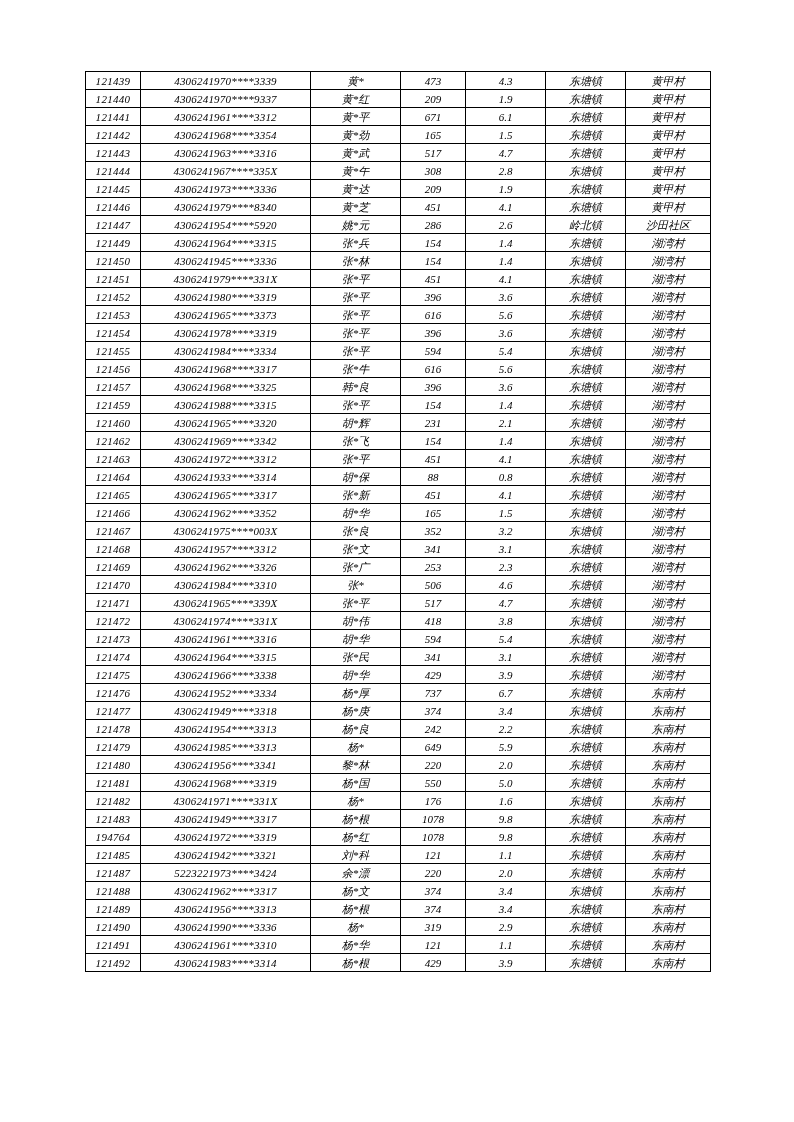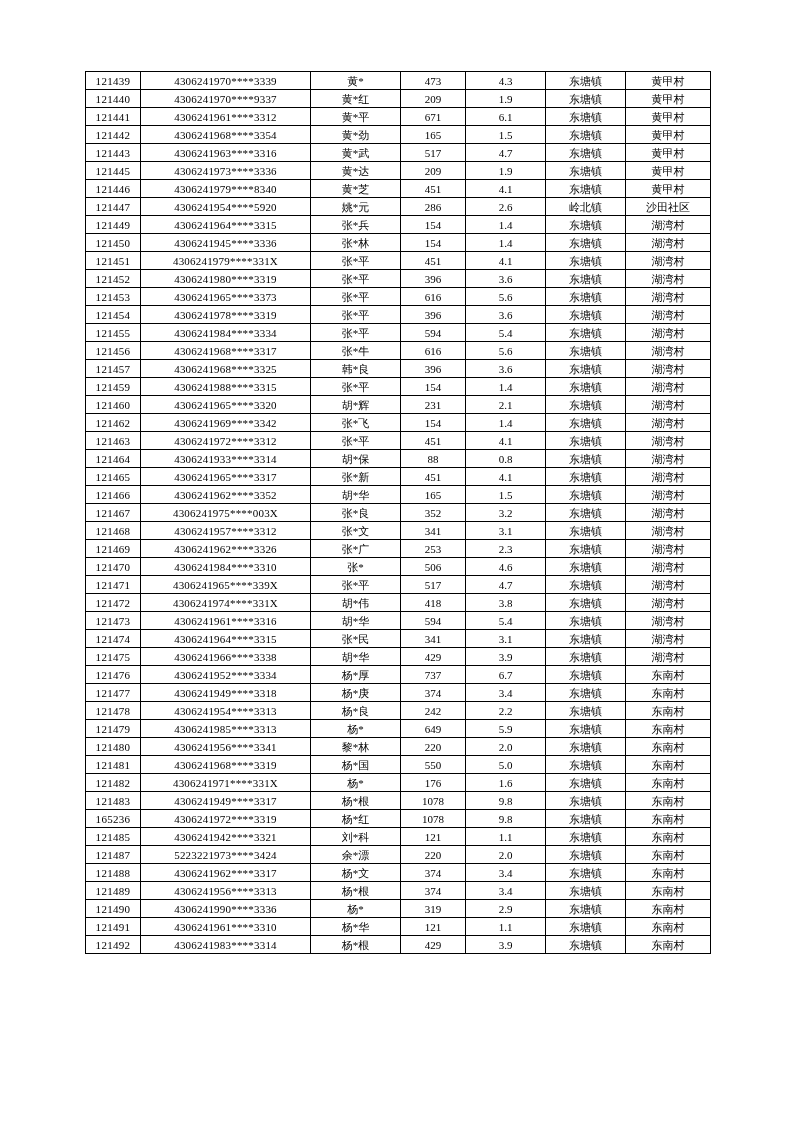--- a/index.html
+++ b/index.html
@@ -9,20 +9,21 @@
     background: #ffffff;
   }
   .page {
     position: relative;
     width: 720px;
     height: 1122px;
     background: #ffffff;
     font-family: "Liberation Serif", "DejaVu Serif", serif;
     color: #000000;
     overflow: hidden;
+    font-style: italic;
   }
   table.data-table {
     position: absolute;
     left: 85px;
     top: 71px;
     width: 625px;
     border-collapse: collapse;
     table-layout: fixed;
     font-size: 11px;
   }
@@ -95,20 +96,29 @@
         <tr>
           <td class="col-serial">121443</td>
           <td class="col-id">4306241963****3316</td>
           <td class="col-name">黄*武</td>
           <td class="col-amount">517</td>
           <td class="col-area">4.7</td>
           <td class="col-town">东塘镇</td>
           <td class="col-village">黄甲村</td>
         </tr>
         <tr>
+          <td class="col-serial">121444</td>
+          <td class="col-id">4306241967****335X</td>
+          <td class="col-name">黄*午</td>
+          <td class="col-amount">308</td>
+          <td class="col-area">2.8</td>
+          <td class="col-town">东塘镇</td>
+          <td class="col-village">黄甲村</td>
+        </tr>
+        <tr>
           <td class="col-serial">121445</td>
           <td class="col-id">4306241973****3336</td>
           <td class="col-name">黄*达</td>
           <td class="col-amount">209</td>
           <td class="col-area">1.9</td>
           <td class="col-town">东塘镇</td>
           <td class="col-village">黄甲村</td>
         </tr>
         <tr>
           <td class="col-serial">121446</td>
@@ -419,21 +429,21 @@
         <tr>
           <td class="col-serial">121483</td>
           <td class="col-id">4306241949****3317</td>
           <td class="col-name">杨*根</td>
           <td class="col-amount">1078</td>
           <td class="col-area">9.8</td>
           <td class="col-town">东塘镇</td>
           <td class="col-village">东南村</td>
         </tr>
         <tr>
-          <td class="col-serial">165236</td>
+          <td class="col-serial">194764</td>
           <td class="col-id">4306241972****3319</td>
           <td class="col-name">杨*红</td>
           <td class="col-amount">1078</td>
           <td class="col-area">9.8</td>
           <td class="col-town">东塘镇</td>
           <td class="col-village">东南村</td>
         </tr>
         <tr>
           <td class="col-serial">121485</td>
           <td class="col-id">4306241942****3321</td>

